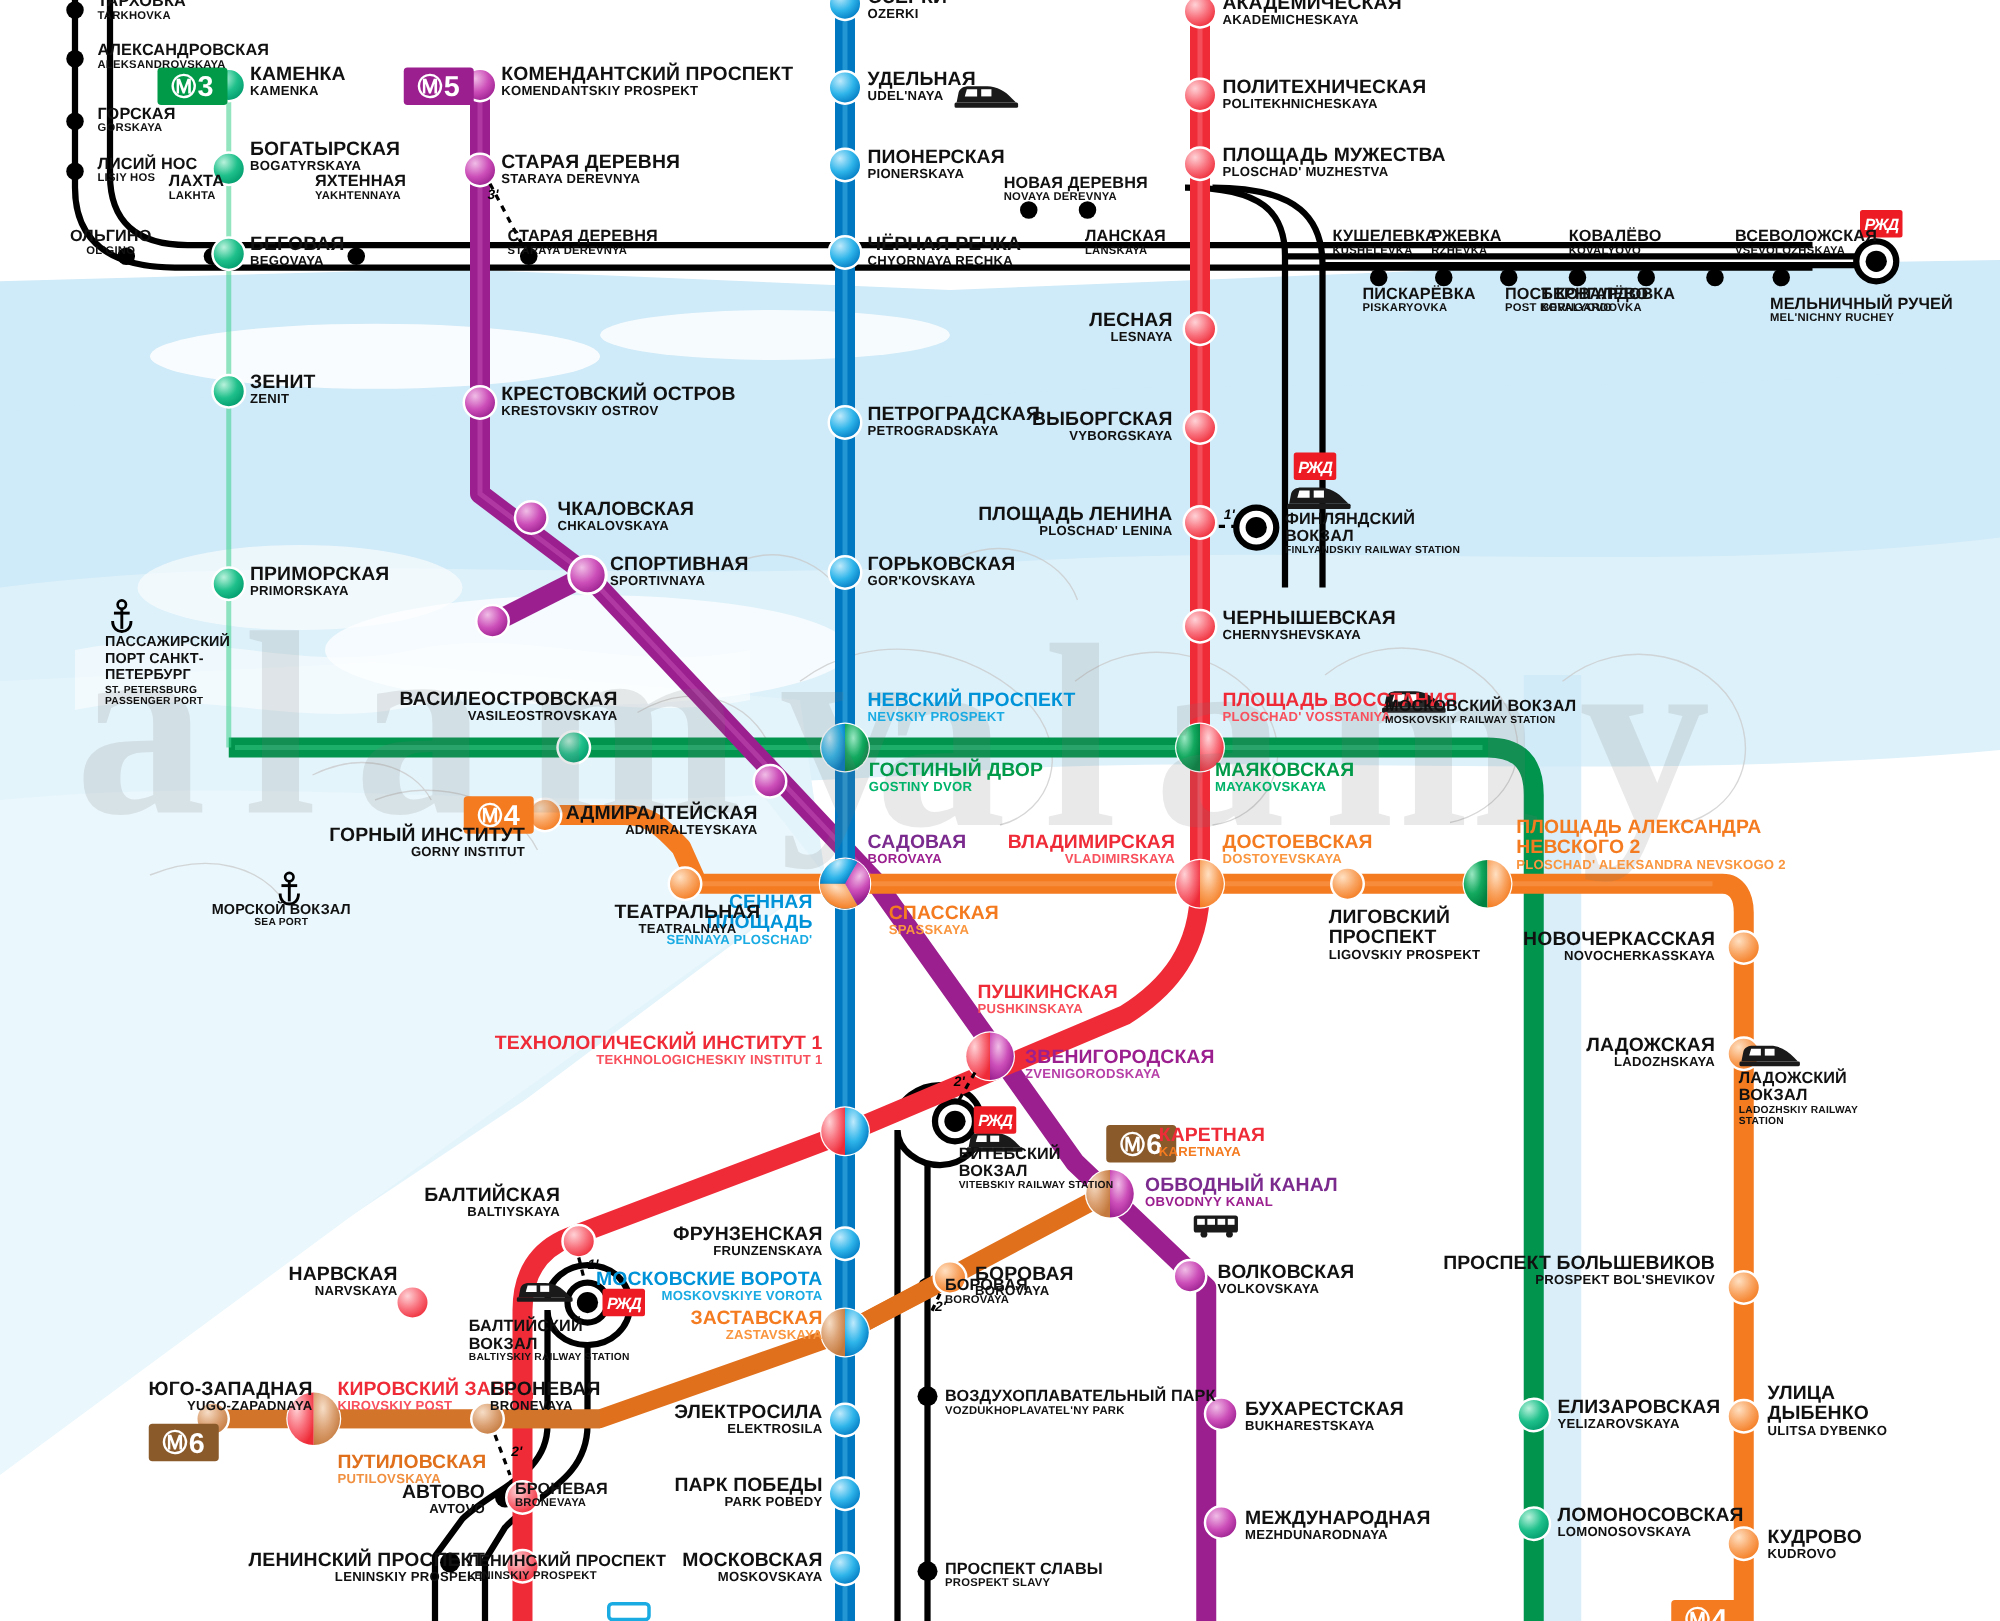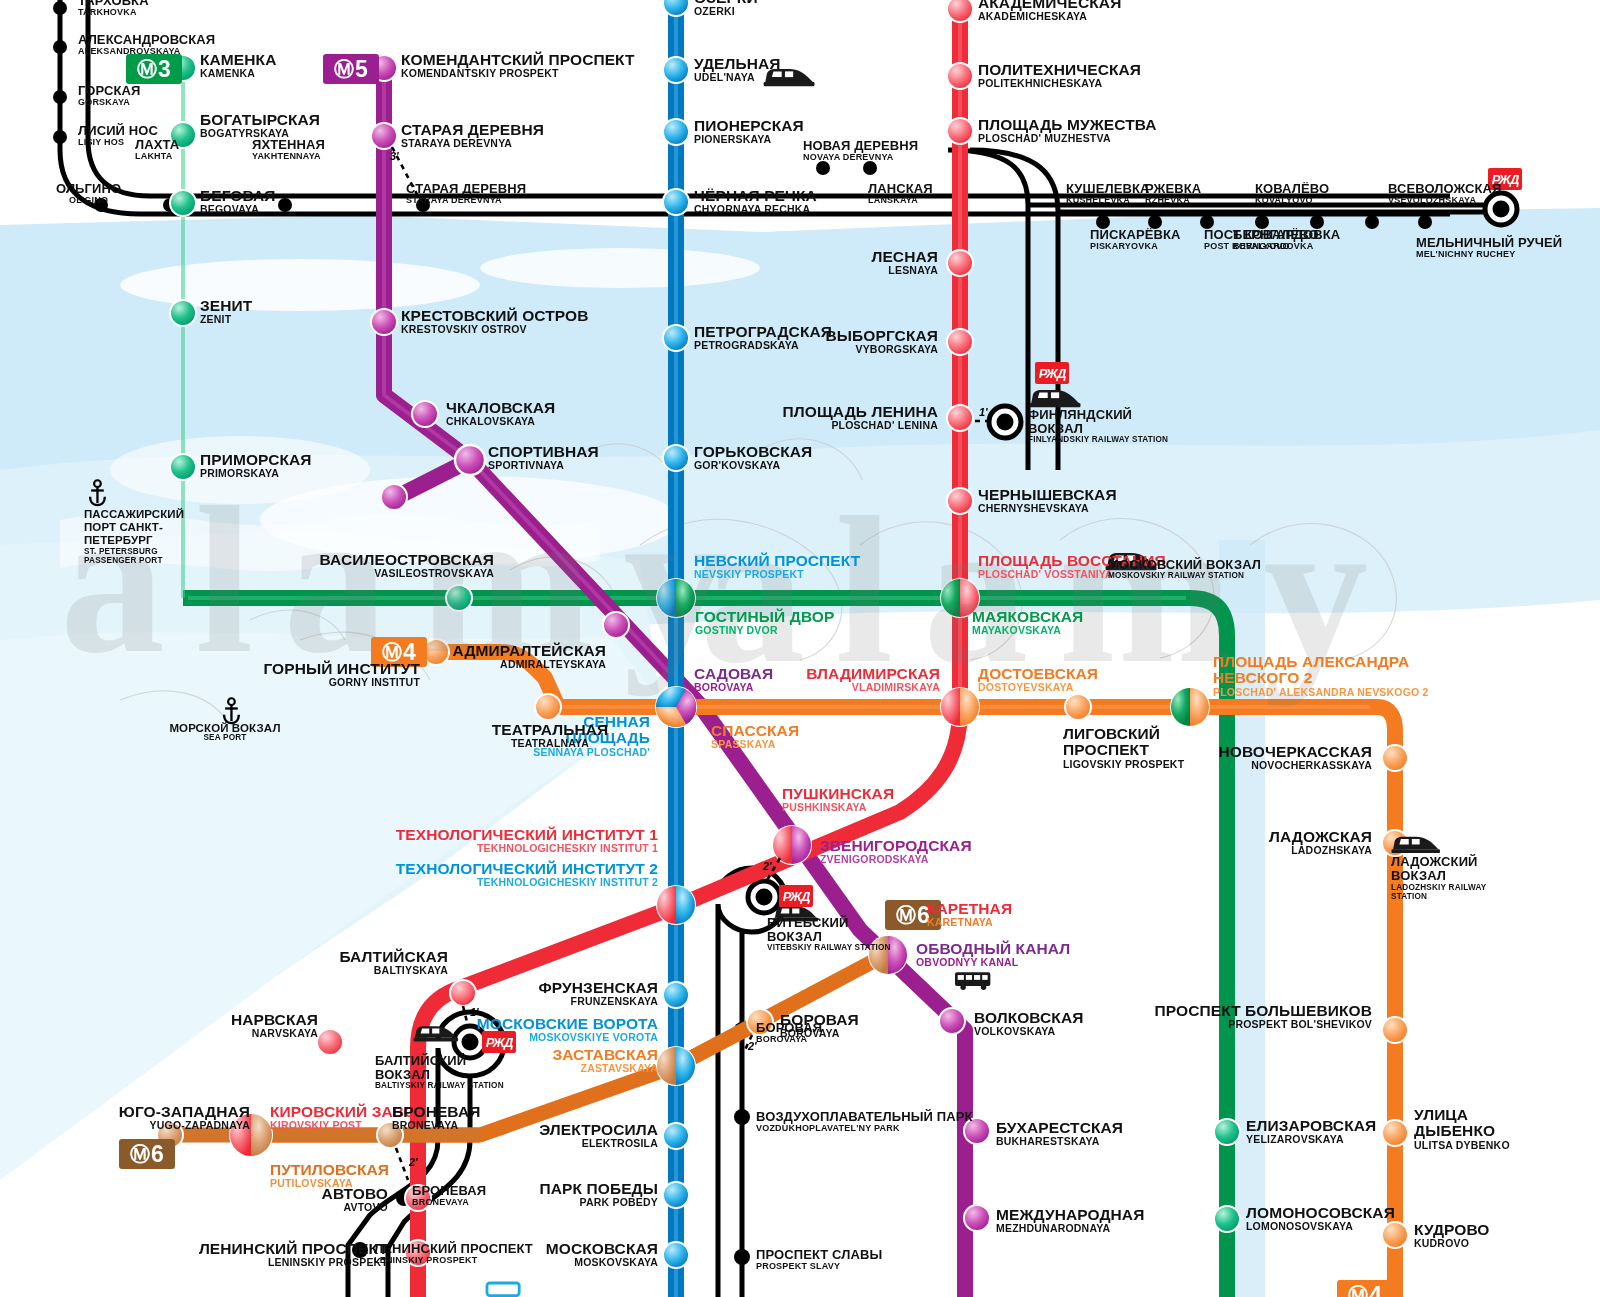--- a/index.html
+++ b/index.html
@@ -665,24 +665,20 @@
     <div class="en">GOR'KOVSKAYA</div>
     </div>
   <div class="lbl" style="left:694px;top:553px;">
     <div class="ru" style="color:#0093d8;">НЕВСКИЙ ПРОСПЕКТ</div>
     <div class="en" style="color:#1aabe3;">NEVSKIY PROSPEKT</div>
     </div>
   <div class="lbl r" style="left:510px;top:714px;width:140px;">
     <div class="ru" style="color:#0093d8;white-space:normal;line-height:1.05;">СЕННАЯ ПЛОЩАДЬ</div>
     <div class="en" style="color:#1aabe3;">SENNAYA PLOSCHAD'</div>
     </div>
-  <div class="lbl r" style="left:200px;top:861px;width:458px;">
-    <div class="ru" style="color:#0093d8;">ТЕХНОЛОГИЧЕСКИЙ ИНСТИТУТ 2</div>
-    <div class="en" style="color:#1aabe3;">TEKHNOLOGICHESKIY INSTITUT 2</div>
-    </div>
   <div class="lbl r" style="left:400px;top:980px;width:258px;">
     <div class="ru">ФРУНЗЕНСКАЯ</div>
     <div class="en">FRUNZENSKAYA</div>
     </div>
   <div class="lbl r" style="left:350px;top:1016px;width:308px;">
     <div class="ru" style="color:#0093d8;">МОСКОВСКИЕ ВОРОТА</div>
     <div class="en" style="color:#1aabe3;">MOSKOVSKIYE VOROTA</div>
     </div>
   <div class="lbl r" style="left:420px;top:1122px;width:238px;">
     <div class="ru">ЭЛЕКТРОСИЛА</div>

